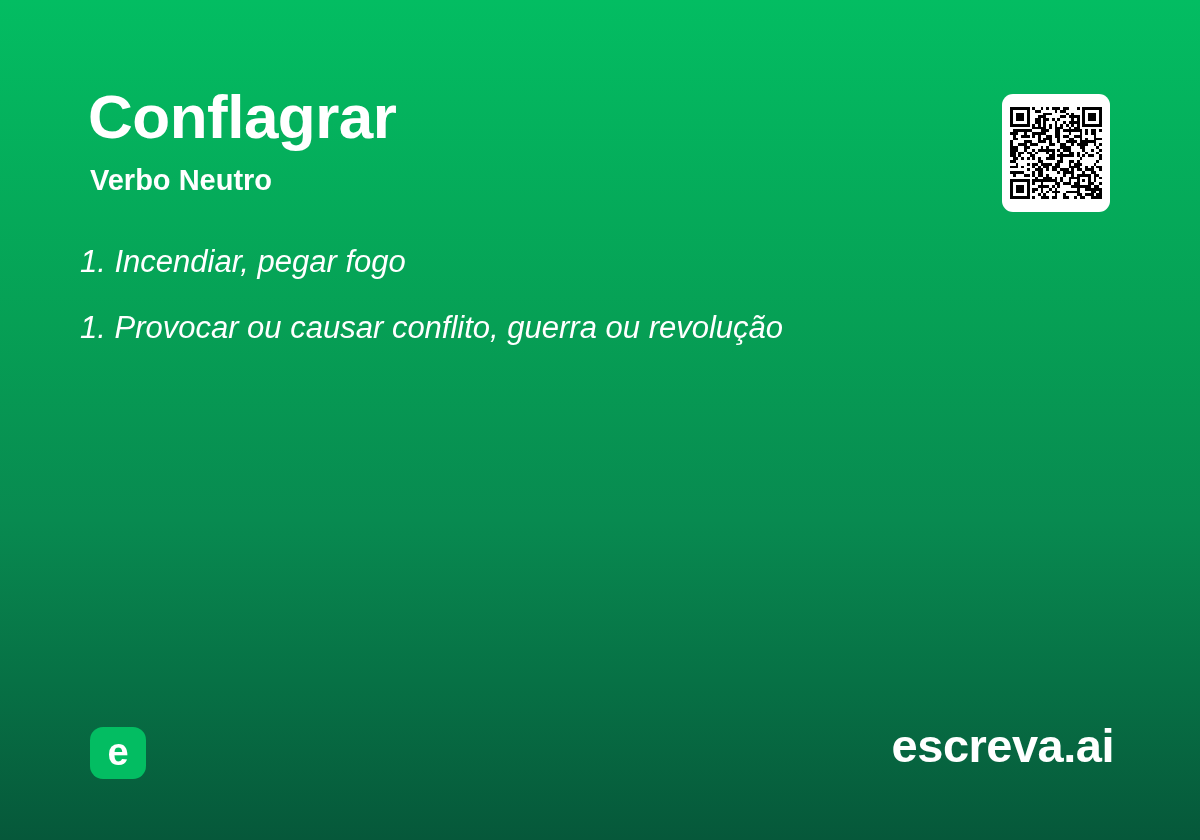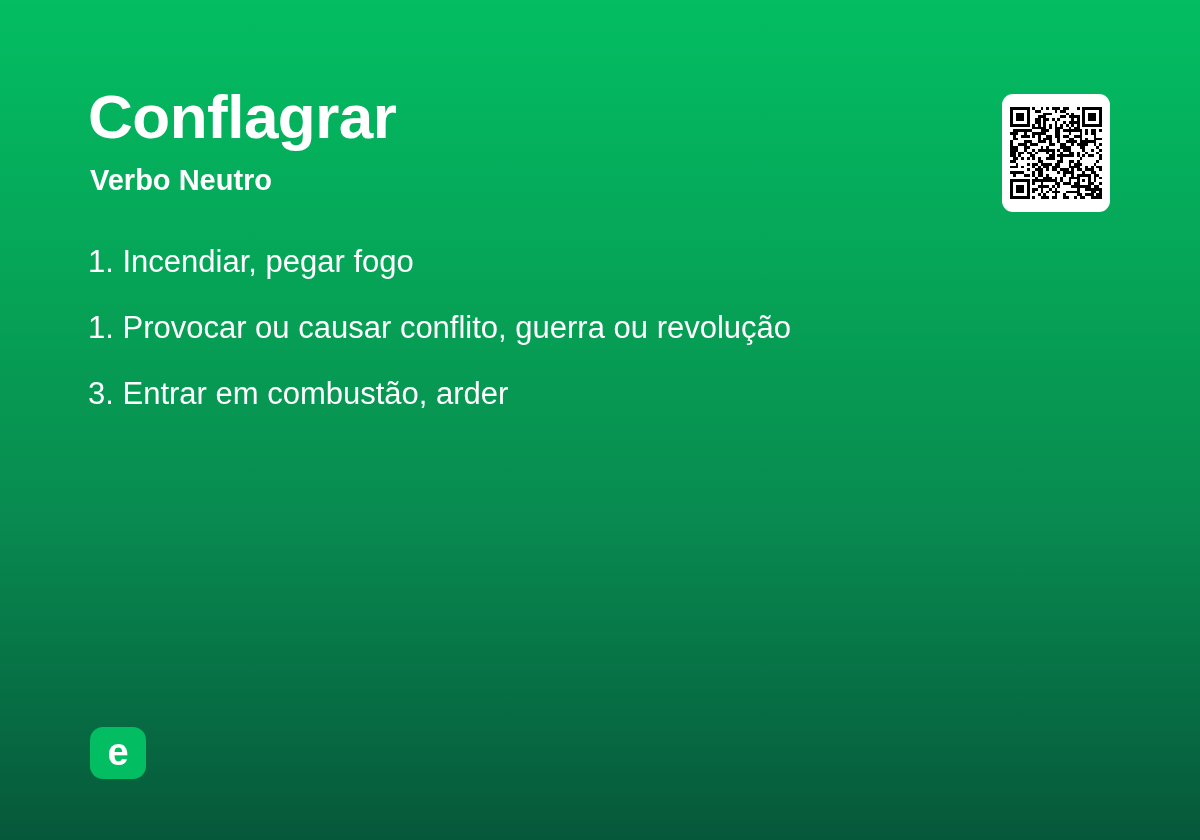--- a/index.html
+++ b/index.html
@@ -36,23 +36,24 @@
     left: 90px;
     top: 166px;
     font-size: 29px;
     font-weight: 600;
     color: #ffffff;
     line-height: 1.0;
     white-space: nowrap;
   }
   #definitions {
     position: absolute;
-    left: 88px;
+    left: 80px;
     top: 246px;
     width: 860px;
+    font-style: italic;
   }
   .definition-item {
     font-size: 31px;
     font-weight: 400;
     color: #ffffff;
     line-height: 1.0;
     margin-bottom: 35px;
     white-space: nowrap;
   }
   #qr-wrap {
@@ -110,30 +111,30 @@
 
 <div id="card">
 
   <div id="word-class">Verbo Neutro</div>
 
   <div id="word-title">Conflagrar</div>
 
   <div id="definitions">
     <div class="definition-item">1. Incendiar, pegar fogo</div>
     <div class="definition-item">1. Provocar ou causar conflito, guerra ou revolução</div>
-    <div class="definition-item">3. Entrar em combustão, arder</div>
   </div>
 
   <div id="qr-wrap">
     <svg id="qr-code" viewBox="0 0 33 33" shape-rendering="crispEdges" xmlns="http://www.w3.org/2000/svg">
       <rect width="33" height="33" fill="#ffffff"></rect>
       <g id="qr-modules" fill="#000000">
           <path d="M0 0h1v1h-1zM1 0h1v1h-1zM2 0h1v1h-1zM3 0h1v1h-1zM4 0h1v1h-1zM5 0h1v1h-1zM6 0h1v1h-1zM8 0h1v1h-1zM11 0h1v1h-1zM13 0h1v1h-1zM15 0h1v1h-1zM16 0h1v1h-1zM17 0h1v1h-1zM19 0h1v1h-1zM20 0h1v1h-1zM24 0h1v1h-1zM26 0h1v1h-1zM27 0h1v1h-1zM28 0h1v1h-1zM29 0h1v1h-1zM30 0h1v1h-1zM31 0h1v1h-1zM32 0h1v1h-1zM0 1h1v1h-1zM6 1h1v1h-1zM9 1h1v1h-1zM10 1h1v1h-1zM16 1h1v1h-1zM18 1h1v1h-1zM19 1h1v1h-1zM26 1h1v1h-1zM32 1h1v1h-1zM0 2h1v1h-1zM2 2h1v1h-1zM3 2h1v1h-1zM4 2h1v1h-1zM6 2h1v1h-1zM12 2h1v1h-1zM13 2h1v1h-1zM14 2h1v1h-1zM20 2h1v1h-1zM22 2h1v1h-1zM26 2h1v1h-1zM28 2h1v1h-1zM29 2h1v1h-1zM30 2h1v1h-1zM32 2h1v1h-1zM0 3h1v1h-1zM2 3h1v1h-1zM3 3h1v1h-1zM4 3h1v1h-1zM6 3h1v1h-1zM10 3h1v1h-1zM11 3h1v1h-1zM12 3h1v1h-1zM18 3h1v1h-1zM19 3h1v1h-1zM21 3h1v1h-1zM22 3h1v1h-1zM23 3h1v1h-1zM24 3h1v1h-1zM26 3h1v1h-1zM28 3h1v1h-1zM29 3h1v1h-1zM30 3h1v1h-1zM32 3h1v1h-1zM0 4h1v1h-1zM2 4h1v1h-1zM3 4h1v1h-1zM4 4h1v1h-1zM6 4h1v1h-1zM9 4h1v1h-1zM10 4h1v1h-1zM12 4h1v1h-1zM13 4h1v1h-1zM15 4h1v1h-1zM17 4h1v1h-1zM22 4h1v1h-1zM24 4h1v1h-1zM26 4h1v1h-1zM28 4h1v1h-1zM29 4h1v1h-1zM30 4h1v1h-1zM32 4h1v1h-1zM0 5h1v1h-1zM6 5h1v1h-1zM9 5h1v1h-1zM10 5h1v1h-1zM12 5h1v1h-1zM16 5h1v1h-1zM19 5h1v1h-1zM21 5h1v1h-1zM22 5h1v1h-1zM23 5h1v1h-1zM24 5h1v1h-1zM26 5h1v1h-1zM32 5h1v1h-1zM0 6h1v1h-1zM1 6h1v1h-1zM2 6h1v1h-1zM3 6h1v1h-1zM4 6h1v1h-1zM5 6h1v1h-1zM6 6h1v1h-1zM8 6h1v1h-1zM10 6h1v1h-1zM12 6h1v1h-1zM14 6h1v1h-1zM16 6h1v1h-1zM18 6h1v1h-1zM20 6h1v1h-1zM22 6h1v1h-1zM24 6h1v1h-1zM26 6h1v1h-1zM27 6h1v1h-1zM28 6h1v1h-1zM29 6h1v1h-1zM30 6h1v1h-1zM31 6h1v1h-1zM32 6h1v1h-1zM8 7h1v1h-1zM9 7h1v1h-1zM10 7h1v1h-1zM11 7h1v1h-1zM12 7h1v1h-1zM14 7h1v1h-1zM16 7h1v1h-1zM17 7h1v1h-1zM18 7h1v1h-1zM21 7h1v1h-1zM23 7h1v1h-1zM24 7h1v1h-1zM1 8h1v1h-1zM2 8h1v1h-1zM3 8h1v1h-1zM4 8h1v1h-1zM5 8h1v1h-1zM6 8h1v1h-1zM7 8h1v1h-1zM11 8h1v1h-1zM12 8h1v1h-1zM13 8h1v1h-1zM16 8h1v1h-1zM17 8h1v1h-1zM19 8h1v1h-1zM20 8h1v1h-1zM21 8h1v1h-1zM22 8h1v1h-1zM23 8h1v1h-1zM24 8h1v1h-1zM25 8h1v1h-1zM27 8h1v1h-1zM29 8h1v1h-1zM30 8h1v1h-1zM32 8h1v1h-1zM0 9h1v1h-1zM1 9h1v1h-1zM2 9h1v1h-1zM5 9h1v1h-1zM8 9h1v1h-1zM9 9h1v1h-1zM10 9h1v1h-1zM11 9h1v1h-1zM12 9h1v1h-1zM16 9h1v1h-1zM17 9h1v1h-1zM21 9h1v1h-1zM25 9h1v1h-1zM27 9h1v1h-1zM29 9h1v1h-1zM30 9h1v1h-1zM1 10h1v1h-1zM4 10h1v1h-1zM5 10h1v1h-1zM6 10h1v1h-1zM8 10h1v1h-1zM10 10h1v1h-1zM13 10h1v1h-1zM14 10h1v1h-1zM16 10h1v1h-1zM17 10h1v1h-1zM19 10h1v1h-1zM20 10h1v1h-1zM23 10h1v1h-1zM24 10h1v1h-1zM25 10h1v1h-1zM30 10h1v1h-1zM1 11h1v1h-1zM2 11h1v1h-1zM10 11h1v1h-1zM12 11h1v1h-1zM13 11h1v1h-1zM14 11h1v1h-1zM17 11h1v1h-1zM21 11h1v1h-1zM22 11h1v1h-1zM25 11h1v1h-1zM27 11h1v1h-1zM30 11h1v1h-1zM31 11h1v1h-1zM32 11h1v1h-1zM0 12h1v1h-1zM5 12h1v1h-1zM6 12h1v1h-1zM7 12h1v1h-1zM10 12h1v1h-1zM11 12h1v1h-1zM12 12h1v1h-1zM14 12h1v1h-1zM17 12h1v1h-1zM20 12h1v1h-1zM21 12h1v1h-1zM22 12h1v1h-1zM23 12h1v1h-1zM25 12h1v1h-1zM26 12h1v1h-1zM27 12h1v1h-1zM28 12h1v1h-1zM29 12h1v1h-1zM30 12h1v1h-1zM0 13h1v1h-1zM3 13h1v1h-1zM4 13h1v1h-1zM5 13h1v1h-1zM7 13h1v1h-1zM8 13h1v1h-1zM9 13h1v1h-1zM14 13h1v1h-1zM15 13h1v1h-1zM18 13h1v1h-1zM19 13h1v1h-1zM22 13h1v1h-1zM24 13h1v1h-1zM25 13h1v1h-1zM26 13h1v1h-1zM27 13h1v1h-1zM30 13h1v1h-1zM32 13h1v1h-1zM0 14h1v1h-1zM1 14h1v1h-1zM2 14h1v1h-1zM5 14h1v1h-1zM6 14h1v1h-1zM11 14h1v1h-1zM13 14h1v1h-1zM18 14h1v1h-1zM19 14h1v1h-1zM20 14h1v1h-1zM21 14h1v1h-1zM25 14h1v1h-1zM26 14h1v1h-1zM31 14h1v1h-1zM0 15h1v1h-1zM1 15h1v1h-1zM2 15h1v1h-1zM5 15h1v1h-1zM8 15h1v1h-1zM10 15h1v1h-1zM11 15h1v1h-1zM12 15h1v1h-1zM13 15h1v1h-1zM14 15h1v1h-1zM15 15h1v1h-1zM17 15h1v1h-1zM19 15h1v1h-1zM20 15h1v1h-1zM21 15h1v1h-1zM26 15h1v1h-1zM29 15h1v1h-1zM32 15h1v1h-1zM0 16h1v1h-1zM1 16h1v1h-1zM3 16h1v1h-1zM4 16h1v1h-1zM6 16h1v1h-1zM7 16h1v1h-1zM9 16h1v1h-1zM13 16h1v1h-1zM15 16h1v1h-1zM18 16h1v1h-1zM21 16h1v1h-1zM22 16h1v1h-1zM24 16h1v1h-1zM27 16h1v1h-1zM31 16h1v1h-1zM0 17h1v1h-1zM1 17h1v1h-1zM3 17h1v1h-1zM7 17h1v1h-1zM8 17h1v1h-1zM14 17h1v1h-1zM15 17h1v1h-1zM17 17h1v1h-1zM18 17h1v1h-1zM19 17h1v1h-1zM20 17h1v1h-1zM21 17h1v1h-1zM22 17h1v1h-1zM24 17h1v1h-1zM26 17h1v1h-1zM28 17h1v1h-1zM29 17h1v1h-1zM32 17h1v1h-1zM1 18h1v1h-1zM2 18h1v1h-1zM4 18h1v1h-1zM6 18h1v1h-1zM8 18h1v1h-1zM10 18h1v1h-1zM13 18h1v1h-1zM14 18h1v1h-1zM15 18h1v1h-1zM18 18h1v1h-1zM25 18h1v1h-1zM32 18h1v1h-1zM0 19h1v1h-1zM1 19h1v1h-1zM10 19h1v1h-1zM11 19h1v1h-1zM17 19h1v1h-1zM18 19h1v1h-1zM21 19h1v1h-1zM22 19h1v1h-1zM24 19h1v1h-1zM31 19h1v1h-1zM2 20h1v1h-1zM6 20h1v1h-1zM8 20h1v1h-1zM9 20h1v1h-1zM11 20h1v1h-1zM12 20h1v1h-1zM13 20h1v1h-1zM14 20h1v1h-1zM16 20h1v1h-1zM17 20h1v1h-1zM21 20h1v1h-1zM23 20h1v1h-1zM24 20h1v1h-1zM25 20h1v1h-1zM30 20h1v1h-1zM0 21h1v1h-1zM1 21h1v1h-1zM2 21h1v1h-1zM4 21h1v1h-1zM8 21h1v1h-1zM10 21h1v1h-1zM12 21h1v1h-1zM13 21h1v1h-1zM15 21h1v1h-1zM16 21h1v1h-1zM17 21h1v1h-1zM21 21h1v1h-1zM22 21h1v1h-1zM23 21h1v1h-1zM24 21h1v1h-1zM27 21h1v1h-1zM29 21h1v1h-1zM31 21h1v1h-1zM32 21h1v1h-1zM6 22h1v1h-1zM9 22h1v1h-1zM10 22h1v1h-1zM11 22h1v1h-1zM13 22h1v1h-1zM15 22h1v1h-1zM16 22h1v1h-1zM18 22h1v1h-1zM19 22h1v1h-1zM20 22h1v1h-1zM22 22h1v1h-1zM24 22h1v1h-1zM25 22h1v1h-1zM27 22h1v1h-1zM28 22h1v1h-1zM29 22h1v1h-1zM32 22h1v1h-1zM0 23h1v1h-1zM1 23h1v1h-1zM2 23h1v1h-1zM3 23h1v1h-1zM4 23h1v1h-1zM8 23h1v1h-1zM10 23h1v1h-1zM11 23h1v1h-1zM17 23h1v1h-1zM19 23h1v1h-1zM20 23h1v1h-1zM21 23h1v1h-1zM22 23h1v1h-1zM26 23h1v1h-1zM29 23h1v1h-1zM30 23h1v1h-1zM1 24h1v1h-1zM5 24h1v1h-1zM6 24h1v1h-1zM8 24h1v1h-1zM10 24h1v1h-1zM11 24h1v1h-1zM13 24h1v1h-1zM19 24h1v1h-1zM22 24h1v1h-1zM24 24h1v1h-1zM25 24h1v1h-1zM26 24h1v1h-1zM27 24h1v1h-1zM28 24h1v1h-1zM30 24h1v1h-1zM31 24h1v1h-1zM9 25h1v1h-1zM12 25h1v1h-1zM13 25h1v1h-1zM14 25h1v1h-1zM16 25h1v1h-1zM18 25h1v1h-1zM21 25h1v1h-1zM22 25h1v1h-1zM23 25h1v1h-1zM24 25h1v1h-1zM28 25h1v1h-1zM30 25h1v1h-1zM32 25h1v1h-1zM0 26h1v1h-1zM1 26h1v1h-1zM2 26h1v1h-1zM3 26h1v1h-1zM4 26h1v1h-1zM5 26h1v1h-1zM6 26h1v1h-1zM8 26h1v1h-1zM9 26h1v1h-1zM10 26h1v1h-1zM11 26h1v1h-1zM12 26h1v1h-1zM13 26h1v1h-1zM14 26h1v1h-1zM15 26h1v1h-1zM16 26h1v1h-1zM18 26h1v1h-1zM21 26h1v1h-1zM24 26h1v1h-1zM26 26h1v1h-1zM28 26h1v1h-1zM30 26h1v1h-1zM0 27h1v1h-1zM6 27h1v1h-1zM8 27h1v1h-1zM11 27h1v1h-1zM16 27h1v1h-1zM17 27h1v1h-1zM19 27h1v1h-1zM20 27h1v1h-1zM21 27h1v1h-1zM23 27h1v1h-1zM24 27h1v1h-1zM28 27h1v1h-1zM29 27h1v1h-1zM32 27h1v1h-1zM0 28h1v1h-1zM2 28h1v1h-1zM3 28h1v1h-1zM4 28h1v1h-1zM6 28h1v1h-1zM10 28h1v1h-1zM11 28h1v1h-1zM12 28h1v1h-1zM13 28h1v1h-1zM15 28h1v1h-1zM17 28h1v1h-1zM22 28h1v1h-1zM23 28h1v1h-1zM24 28h1v1h-1zM25 28h1v1h-1zM26 28h1v1h-1zM27 28h1v1h-1zM28 28h1v1h-1zM30 28h1v1h-1zM31 28h1v1h-1zM0 29h1v1h-1zM2 29h1v1h-1zM3 29h1v1h-1zM4 29h1v1h-1zM6 29h1v1h-1zM8 29h1v1h-1zM9 29h1v1h-1zM11 29h1v1h-1zM14 29h1v1h-1zM16 29h1v1h-1zM24 29h1v1h-1zM27 29h1v1h-1zM28 29h1v1h-1zM29 29h1v1h-1zM30 29h1v1h-1zM31 29h1v1h-1zM32 29h1v1h-1zM0 30h1v1h-1zM2 30h1v1h-1zM3 30h1v1h-1zM4 30h1v1h-1zM6 30h1v1h-1zM8 30h1v1h-1zM11 30h1v1h-1zM13 30h1v1h-1zM15 30h1v1h-1zM16 30h1v1h-1zM17 30h1v1h-1zM20 30h1v1h-1zM21 30h1v1h-1zM22 30h1v1h-1zM23 30h1v1h-1zM24 30h1v1h-1zM29 30h1v1h-1zM30 30h1v1h-1zM32 30h1v1h-1zM0 31h1v1h-1zM6 31h1v1h-1zM10 31h1v1h-1zM12 31h1v1h-1zM16 31h1v1h-1zM19 31h1v1h-1zM24 31h1v1h-1zM25 31h1v1h-1zM27 31h1v1h-1zM28 31h1v1h-1zM29 31h1v1h-1zM31 31h1v1h-1zM32 31h1v1h-1zM0 32h1v1h-1zM1 32h1v1h-1zM2 32h1v1h-1zM3 32h1v1h-1zM4 32h1v1h-1zM5 32h1v1h-1zM6 32h1v1h-1zM8 32h1v1h-1zM11 32h1v1h-1zM12 32h1v1h-1zM13 32h1v1h-1zM15 32h1v1h-1zM16 32h1v1h-1zM19 32h1v1h-1zM20 32h1v1h-1zM23 32h1v1h-1zM25 32h1v1h-1zM26 32h1v1h-1zM29 32h1v1h-1zM30 32h1v1h-1zM31 32h1v1h-1zM32 32h1v1h-1z" fill="#000000"></path>
         </g>
     </svg>
   </div>
 
   <div id="brand-logo">
     <span id="brand-logo-letter">e</span>
   </div>
 
+  <div id="brand-name">escreva.ai</div>
 
 </div>
 
 </body></html>

